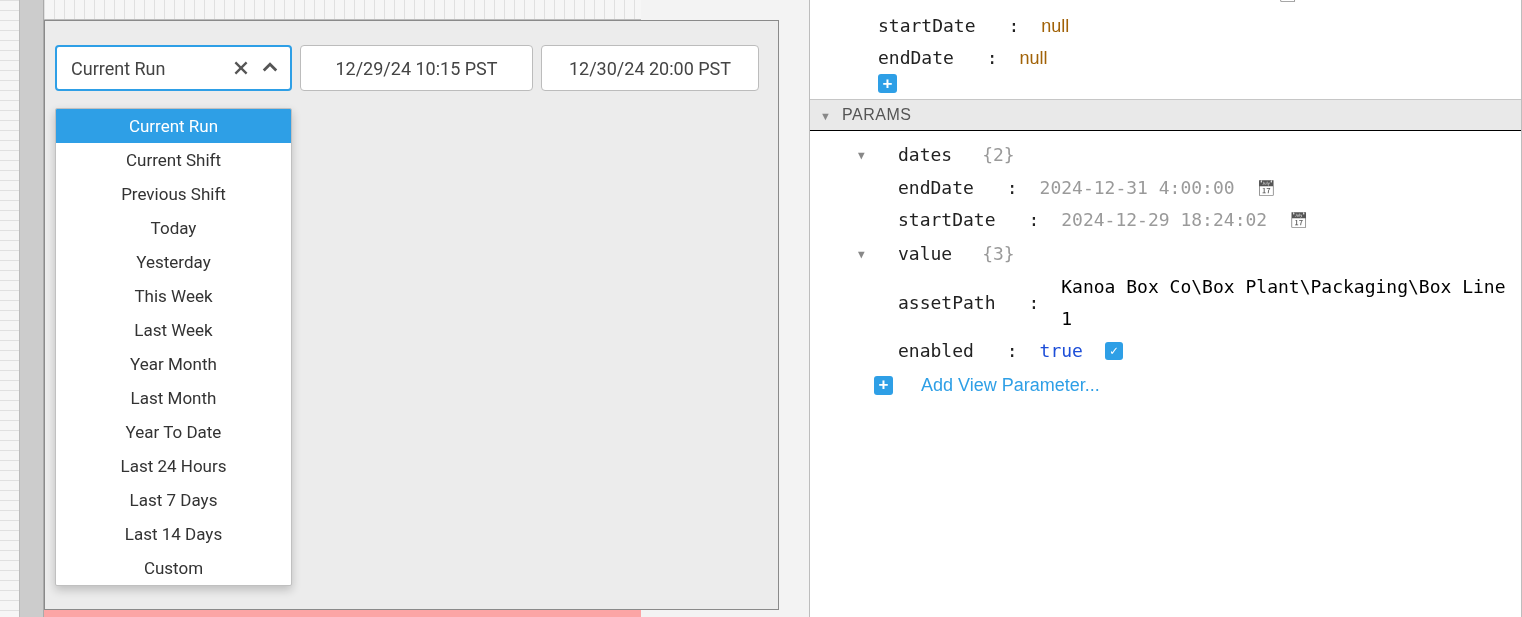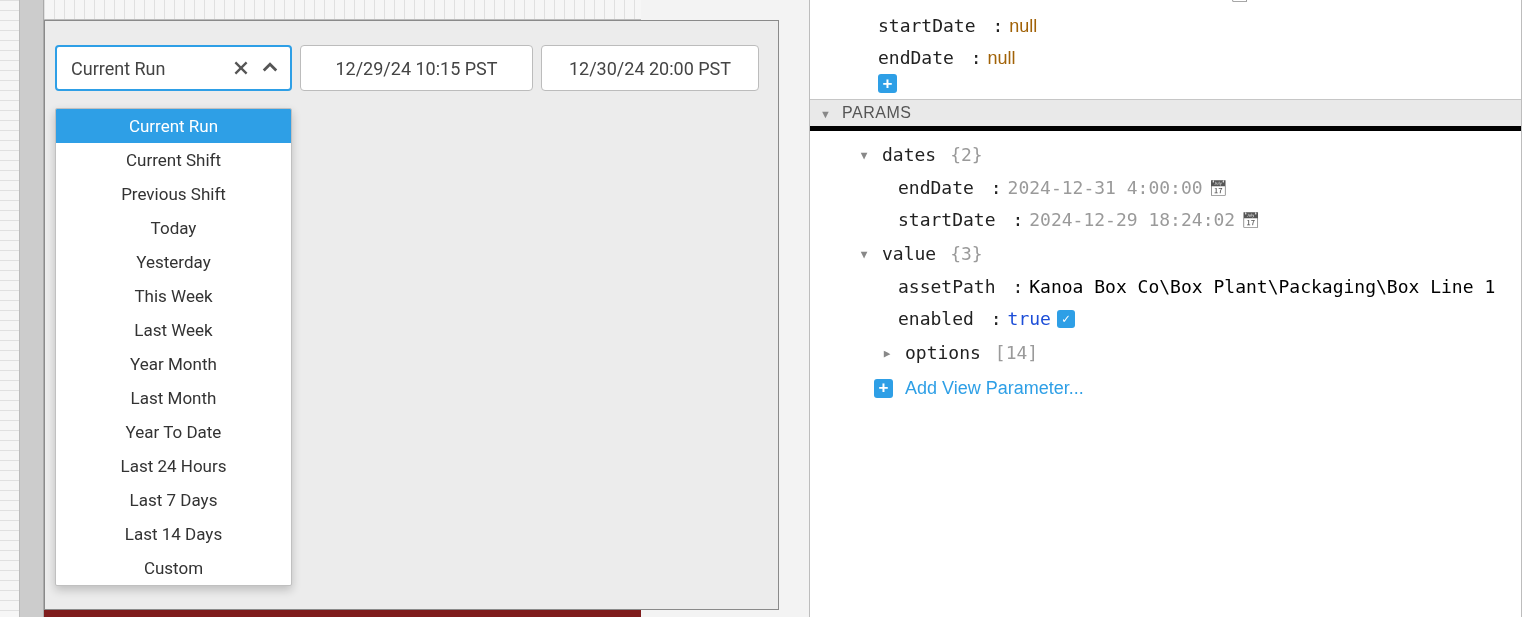--- a/index.html
+++ b/index.html
@@ -13,21 +13,21 @@
     overflow: hidden;
     position: relative;
   }
 
   
   .left-pane {
     position: absolute;
     left: 0; top: 0;
     width: 641px;
     height: 617px;
-    background: #7f1d1d;
+    background: #fca5a5;
   }
   .ruler-h {
     position: absolute;
     left: 44px; top: 0;
     right: 0;
     height: 20px;
     background: repeating-linear-gradient(
       to right,
       #e0e0e0 0, #e0e0e0 1px,
       #f6f6f6 1px, #f6f6f6 10px
@@ -130,21 +130,21 @@
     border-left: 1px solid #bdbdbd;
     border-right: 1px solid #bdbdbd;
   }
   .section {
     font-family: ui-monospace, Menlo, Consolas, monospace;
     font-size: 18px;
     line-height: 32px;
   }
   .indent { margin-left: 68px; }
   .indent3 { margin-left: 88px; }
-  .row { display: flex; align-items: center; gap: 6px; text-align: center; }
+  .row { display: flex; align-items: center; gap: 22px; }
   .mono { font-family: ui-monospace, Menlo, Consolas, monospace; }
   .grey { color: #9a9a9a; }
   .green { color: #000000; }
   .blue { color: #1d4ed8; }
   .key { color: #222; }
   .null { color: #a16207; font-family: -apple-system, sans-serif; }
   .link {
     color: #2e9fe6;
     font-family: -apple-system, sans-serif;
     font-size: 18px;
@@ -159,21 +159,21 @@
     border-radius: 3px;
     font-weight: bold;
     font-size: 17px;
     margin-right: 6px;
     font-family: sans-serif;
   }
   .section-header {
     display: flex; align-items: center;
     background: #e9e9e9;
     border-top: 1px solid #c6c6c6;
-    border-bottom: 5px solid #000000;
+    border-bottom: 1px solid #000000;
     height: 32px;
     padding-left: 10px;
     font-size: 16px;
     letter-spacing: 0.5px;
     color: #555;
     font-family: -apple-system, sans-serif;
   }
   .section-header .tri { margin-right: 10px; color: #888; }
   .tri { display: inline-block; width: 12px; color: #888; user-select: none; }
   .tri.expanded::before { content: "▼"; font-size: 11px; }
@@ -300,24 +300,19 @@
       <span class="mono key">assetPath</span>
       <span class="mono key">&nbsp;:</span>
       <span class="mono green">Kanoa Box Co\Box Plant\Packaging\Box Line 1</span>
     </div>
     <div class="row indent3">
       <span class="mono key">enabled</span>
       <span class="mono key">&nbsp;:</span>
       <span class="mono blue">true</span>
       <span class="checkbox">✓</span>
     </div>
-    <div class="row indent3" style="margin-left:71px;">
-      <span class="tri collapsed"></span>
-      <span class="mono key" style="margin-left:6px;">options</span>
-      <span class="mono grey" style="margin-left:8px;">[14]</span>
-    </div>
 
     <div class="row indent" style="margin-left:64px; margin-top:2px;">
       <span class="plus-badge">+</span>
       <span class="link">Add View Parameter...</span>
     </div>
   </div>
 </div>
 
 </body></html>

